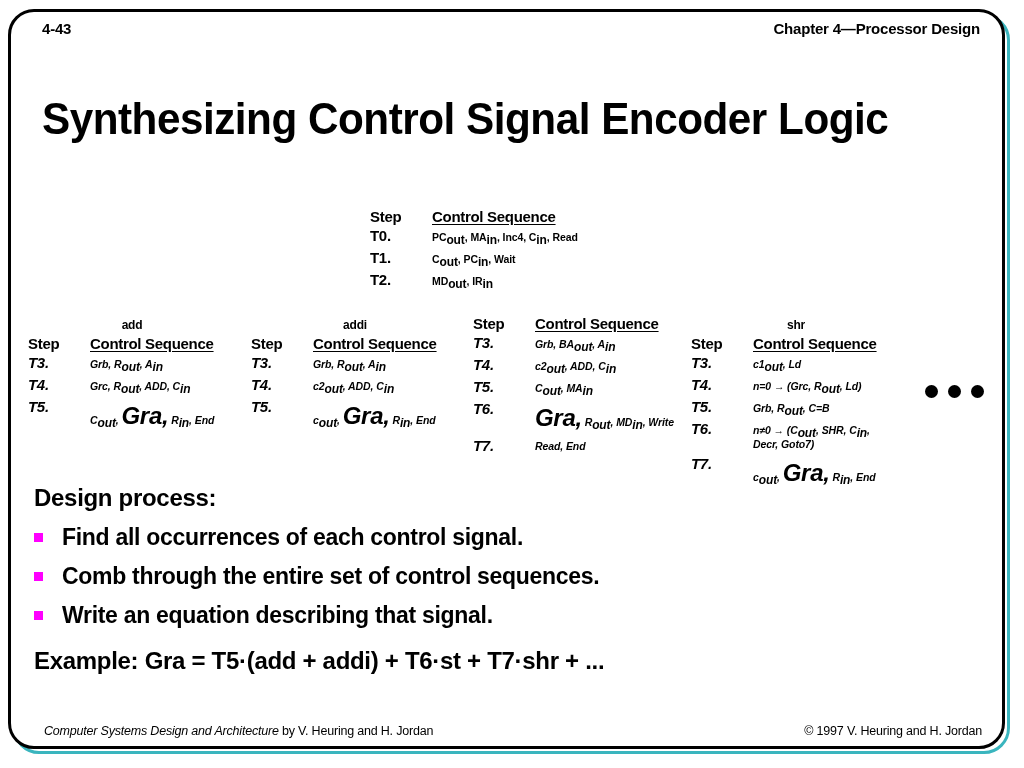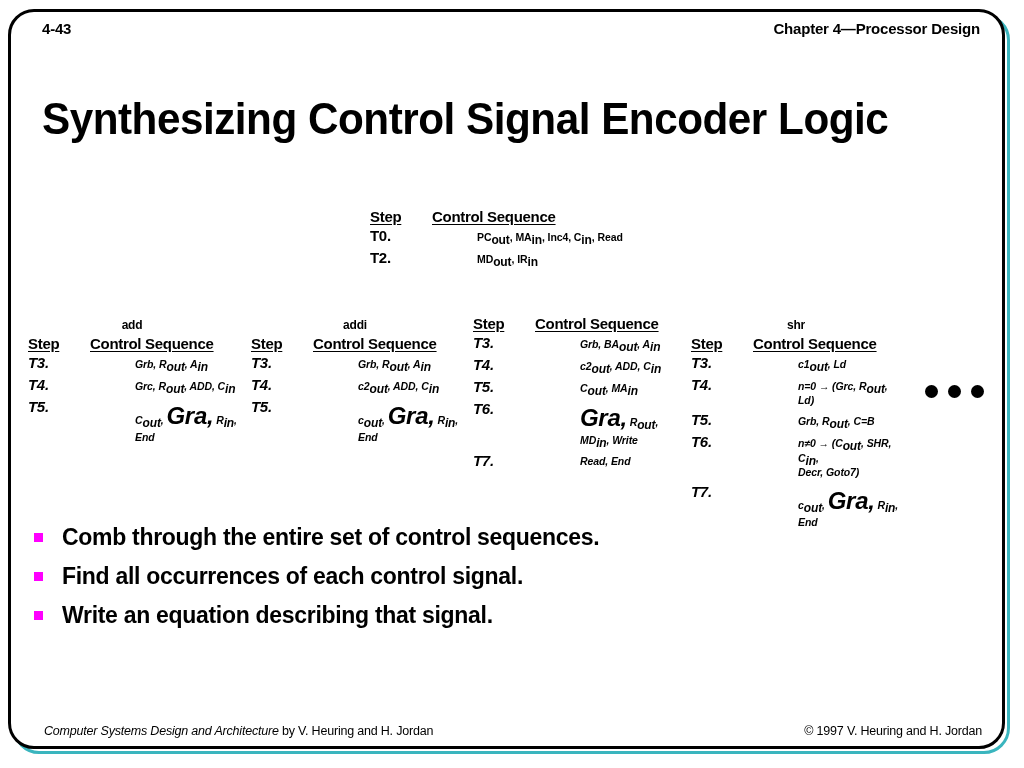--- a/index.html
+++ b/index.html
@@ -83,32 +83,30 @@
     letter-spacing: -0.2px;
   }
   .cs-head {
     display: flex;
     font-size: 15px;
     font-weight: bold;
     letter-spacing: -0.3px;
     margin-bottom: 2px;
   }
   .cs-head .h-step {
-    text-decoration: underline;
     text-underline-offset: 2px;
     white-space: pre;
   }
   .cs-head .h-seq {
     text-decoration: underline;
     text-underline-offset: 2px;
   }
   .cs-row {
     display: flex;
     align-items: flex-start;
-    gap: 45px;
   }
   .cs-step {
     font-size: 15px;
     font-weight: bold;
     letter-spacing: -0.3px;
     flex: none;
   }
   .cs-seq {
     font-size: 10.5px;
     font-weight: bold;
@@ -232,20 +230,24 @@
     <div class="cs-head">
       <span class="h-step">Step</span>
       <span class="h-seq">Control Sequence</span>
     </div>
     <div>
         <div class="cs-row">
           <span class="cs-step">T0.</span>
           <span class="cs-seq">PC<sub>out</sub>, MA<sub>in</sub>, Inc4, C<sub>in</sub>, Read</span>
         </div>
         <div class="cs-row">
+          <span class="cs-step">T1.</span>
+          <span class="cs-seq">C<sub>out</sub>, PC<sub>in</sub>, Wait</span>
+        </div>
+        <div class="cs-row">
           <span class="cs-step">T2.</span>
           <span class="cs-seq">MD<sub>out</sub>, IR<sub>in</sub></span>
         </div>
       </div>
   </div>
 
   <div class="cs-table instr-table" id="table-add">
     <div class="cs-caption">add</div>
     <div class="cs-head">
       <span class="h-step">Step</span>
@@ -347,35 +349,37 @@
         </div>
       </div>
   </div>
 
   <div class="ellipsis-dots">
     <span class="dot"></span>
     <span class="dot"></span>
     <span class="dot"></span>
   </div>
 
+  <div class="design-heading">Design process:</div>
 
   <div class="bullet-list">
     <div class="bullet-item">
       <span class="bullet-mark"></span>
-      <span class="bullet-text">Comb through the entire set of  control sequences.</span>
+      <span class="bullet-text">Find all occurrences of each control signal.</span>
     </div>
     <div class="bullet-item">
       <span class="bullet-mark"></span>
-      <span class="bullet-text">Find all occurrences of each control signal.</span>
+      <span class="bullet-text">Comb through the entire set of  control sequences.</span>
     </div>
     <div class="bullet-item">
       <span class="bullet-mark"></span>
       <span class="bullet-text">Write an equation describing that signal.</span>
     </div>
   </div>
 
+  <div class="example-line">Example: Gra = T5·(add + addi) + T6·st + T7·shr + ...</div>
 
   <div class="footer-left">
     <span class="ftr-title">Computer Systems Design and Architecture</span><span> by V. Heuring and H. Jordan</span>
   </div>
   <div class="footer-right">© 1997 V. Heuring and H. Jordan</div>
 
 </div>
 
 </body></html>

